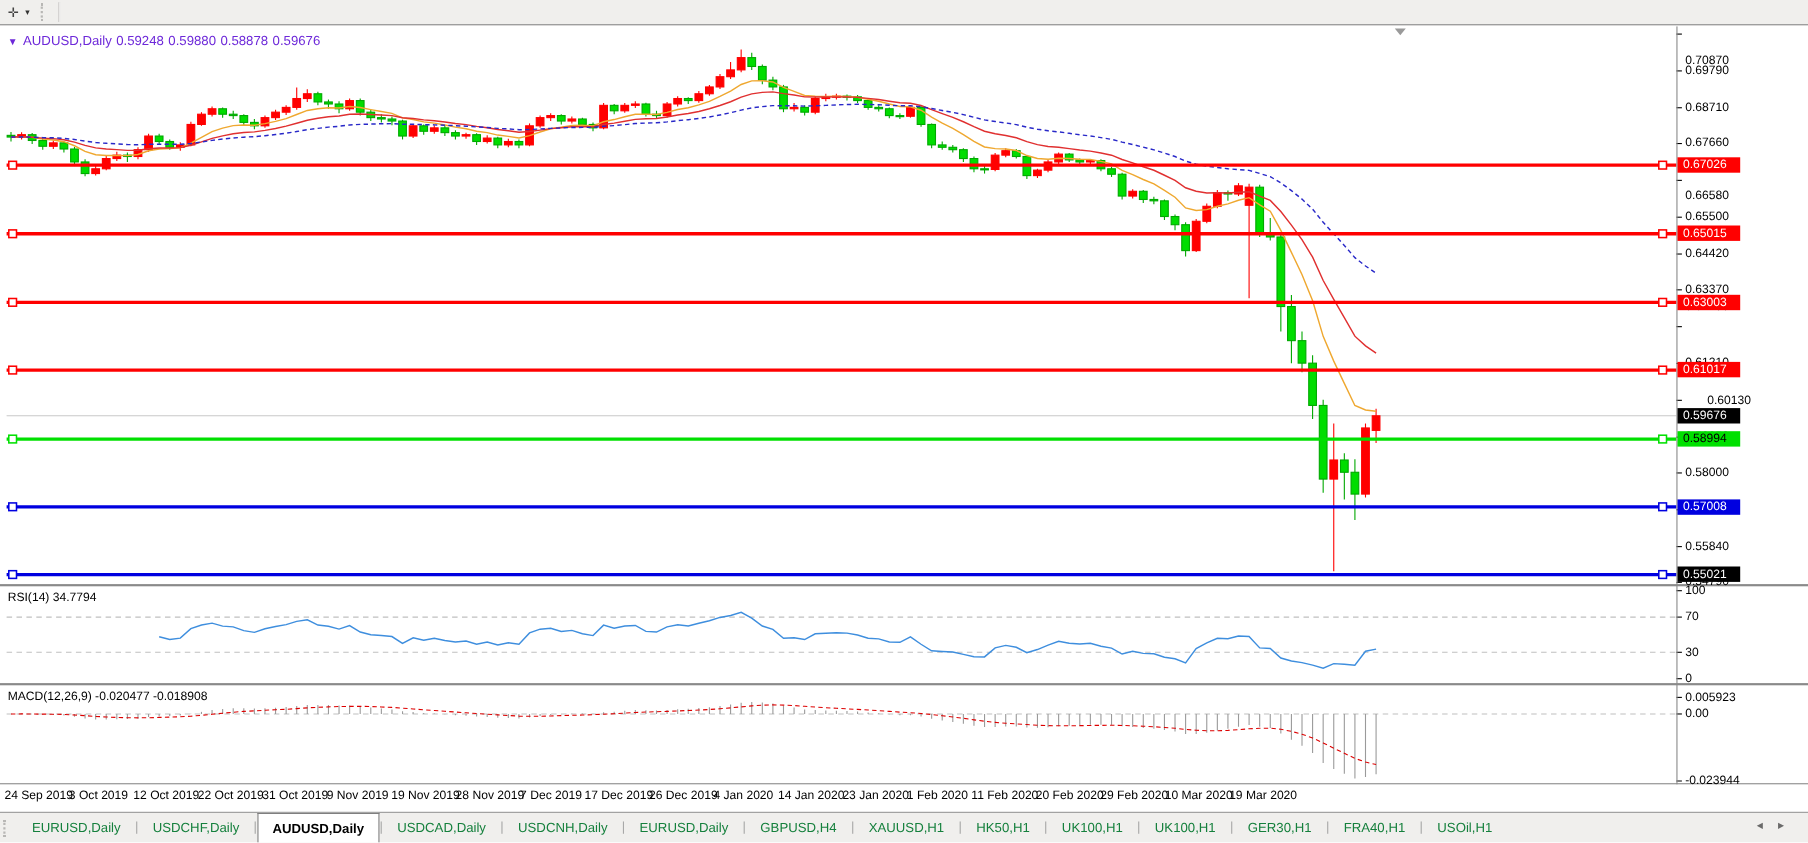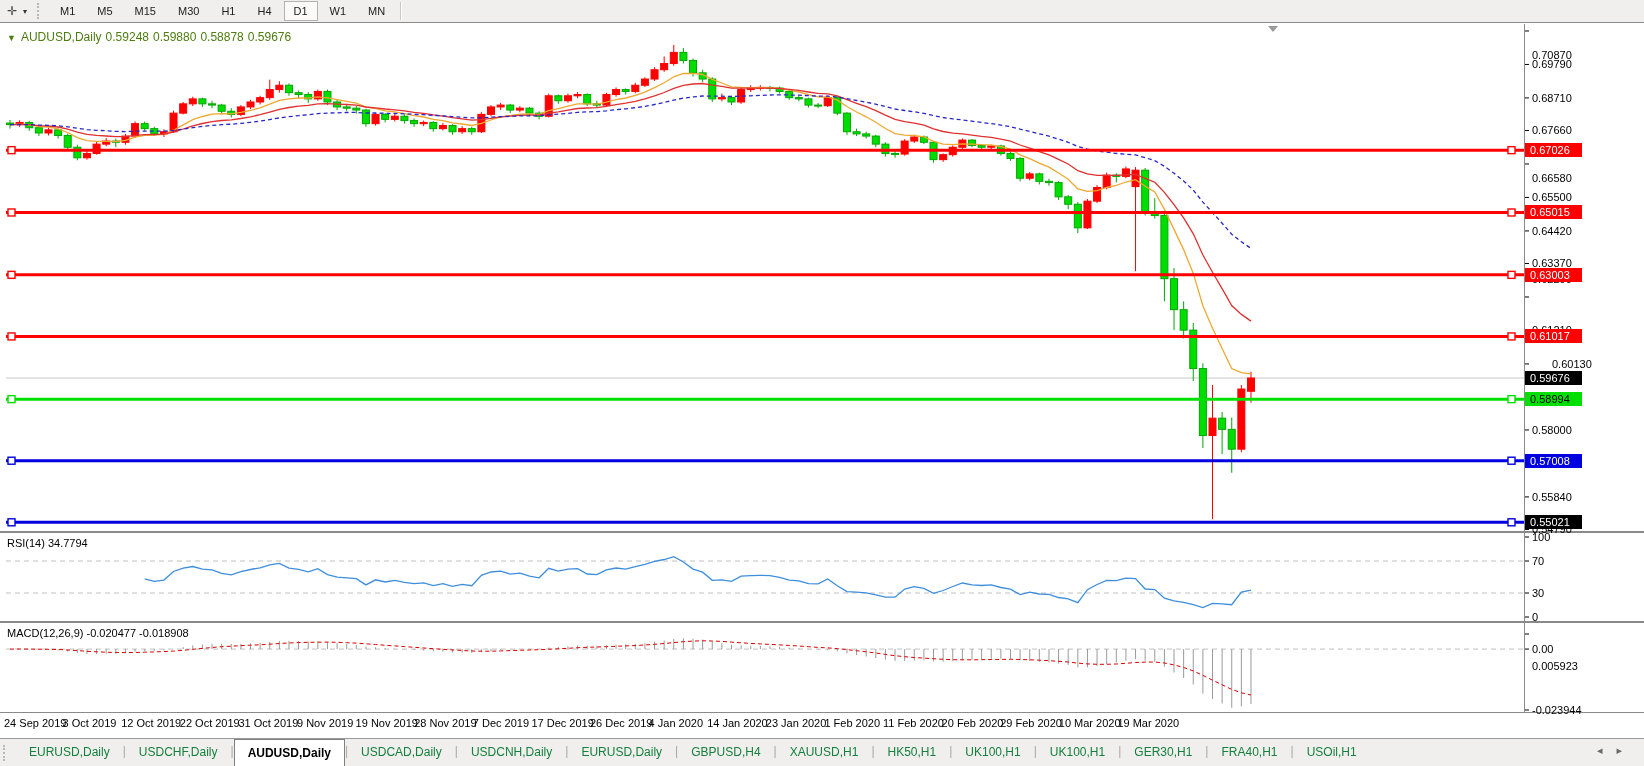--- a/index.html
+++ b/index.html
@@ -6,21 +6,21 @@
   body{width:1644px;height:766px;background:#ffffff;font-family:"Liberation Sans",sans-serif;position:relative;overflow:hidden}
   
   #toolbar{position:absolute;left:0;top:0;width:1644px;height:23px;background:#f0efed;display:flex;align-items:center;border-bottom:1px solid #8a8a8a;box-sizing:border-box}
   .tool-icon{width:20px;height:16px;margin-left:2px;position:relative;color:#444;font-size:12px;line-height:16px;text-align:center}
   .caret{font-size:8px;color:#333;margin:0 4px 0 1px}
   .vsep{width:1px;height:18px;background:#c9c8c6;margin:0 4px;border-right:1px solid #fff}
   .grip{width:4px;height:16px;margin:0 6px;border-left:2px dotted #b8b7b5}
   .tfbtn{font-size:11px;color:#222;padding:3px 9px;margin:0 1px;border:1px solid transparent}
   .tfbtn.active{background:#fbfaf9;border:1px solid #b3b2b0}
   
-  #chart-title{position:absolute;left:7px;top:30px;font-size:12px;color:#4d7c0f;white-space:nowrap}
+  #chart-title{position:absolute;left:7px;top:30px;font-size:12px;color:#6d28d9;white-space:nowrap}
   #chart-title .tri{font-size:9px;margin-right:5px}
   #chart-title span{margin-right:4px}
   #rsi-label{position:absolute;left:7px;top:537px;font-size:11px;color:#000}
   #macd-label{position:absolute;left:7px;top:627px;font-size:11px;color:#000}
   svg#plot{position:absolute;left:0;top:0}
   
   .hsep{position:absolute;left:0;width:1644px;background:#8a8a8a}
   .axis-vline{position:absolute;left:1524px;top:24px;width:1px;height:689px;background:#8a8a8a}
   
   .tick{position:absolute;left:1532px;font-size:11px;color:#000;line-height:12px;white-space:nowrap}
@@ -36,31 +36,20 @@
   .tabdiv{color:#a8a8a8;font-size:12px;padding-top:5px}
   #tab-arrows{position:absolute;right:8px;top:744px;font-size:11px;color:#6a6a6a;letter-spacing:14px}
 </style>
 </head>
 <body>
 
 <div id="toolbar">
   <div class="tool-icon">✛</div>
   <div class="caret">▾</div>
   <div class="grip"></div>
-  <div id="tf-buttons" style="display:flex">
-      <div class="tfbtn">M1</div>
-      <div class="tfbtn">M5</div>
-      <div class="tfbtn">M15</div>
-      <div class="tfbtn">M30</div>
-      <div class="tfbtn">H1</div>
-      <div class="tfbtn">H4</div>
-      <div class="tfbtn active">D1</div>
-      <div class="tfbtn">W1</div>
-      <div class="tfbtn">MN</div>
-    </div>
   <div class="vsep"></div>
 </div>
 
 <svg id="plot" width="1644" height="766">
     <line x1="6" y1="378" x2="1524" y2="378" stroke="#c8c8c8" stroke-width="1"></line>
     <g>
       <line x1="10" x2="10" y1="119.95599999999973" y2="128.6359999999998" stroke="#00a800" stroke-width="1"></line>
       <rect x="6.5" y="123.05599999999973" width="7" height="1.5500000000001535" fill="#00dd00" stroke="#00a800"></rect>
       <line x1="19.619999999999997" x2="19.619999999999997" y1="120.26600000000002" y2="126.77600000000001" stroke="#ff0000" stroke-width="1"></line>
       <rect x="16.119999999999997" y="122.43599999999978" width="7" height="2.170000000000101" fill="#ff0000" stroke="#ff0000"></rect>
@@ -535,21 +524,21 @@
     <div class="tick" style="top: 357.926px; padding-left: 20px;">0.60130</div>
     <div class="tick" style="top: 391.406px;">0.59050</div>
     <div class="tick" style="top: 423.956px;">0.58000</div>
     <div class="tick" style="top: 457.436px;">0.56920</div>
     <div class="tick" style="top: 490.916px;">0.55840</div>
     <div class="tick" style="top: 523.466px;">0.54790</div>
     <div class="tick" style="top: 531px;">100</div>
     <div class="tick" style="top: 555px;">70</div>
     <div class="tick" style="top: 587px;">30</div>
     <div class="tick" style="top: 611px;">0</div>
-    <div class="tick" style="top: 660px;">0.005923</div>
+    <div class="tick" style="top: 628px;">0.005923</div>
     <div class="tick" style="top: 643.068px;">0.00</div>
     <div class="tick" style="top: 703.982px;">-0.023944</div>
     <div class="badge" style="top: 143.15px; background: rgb(255, 0, 0); color: rgb(255, 255, 255);">0.67026</div>
     <div class="badge" style="top: 205.491px; background: rgb(255, 0, 0); color: rgb(255, 255, 255);">0.65015</div>
     <div class="badge" style="top: 267.863px; background: rgb(255, 0, 0); color: rgb(255, 255, 255);">0.63003</div>
     <div class="badge" style="top: 329.429px; background: rgb(255, 0, 0); color: rgb(255, 255, 255);">0.61017</div>
     <div class="badge" style="top: 392.142px; background: rgb(0, 224, 0); color: rgb(0, 0, 0);">0.58994</div>
     <div class="badge" style="top: 453.708px; background: rgb(0, 0, 224); color: rgb(255, 255, 255);">0.57008</div>
     <div class="badge" style="top: 515.305px; background: #000000; color: rgb(255, 255, 255);">0.55021</div>
     <div class="badge" style="top: 371px; background: rgb(0, 0, 0); color: rgb(255, 255, 255);">0.59676</div>

